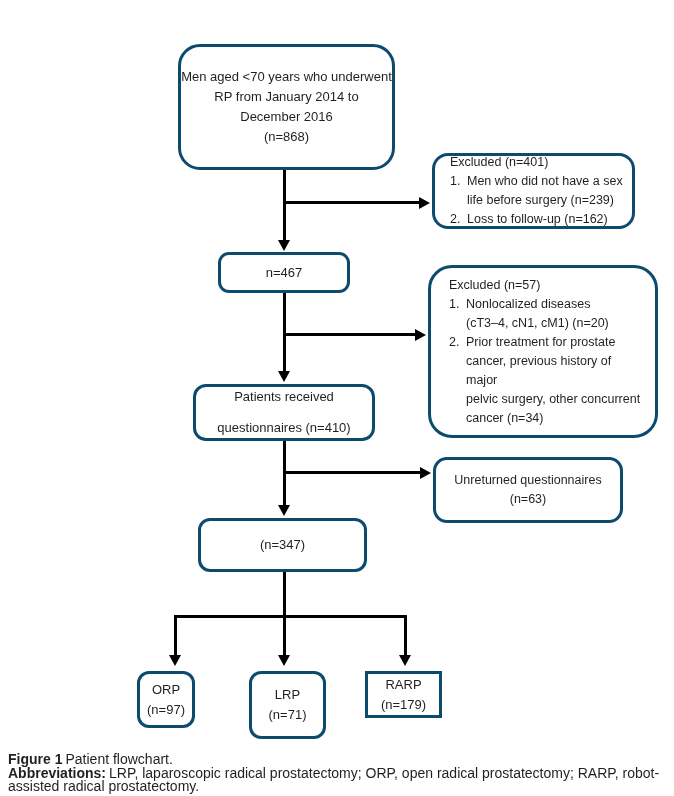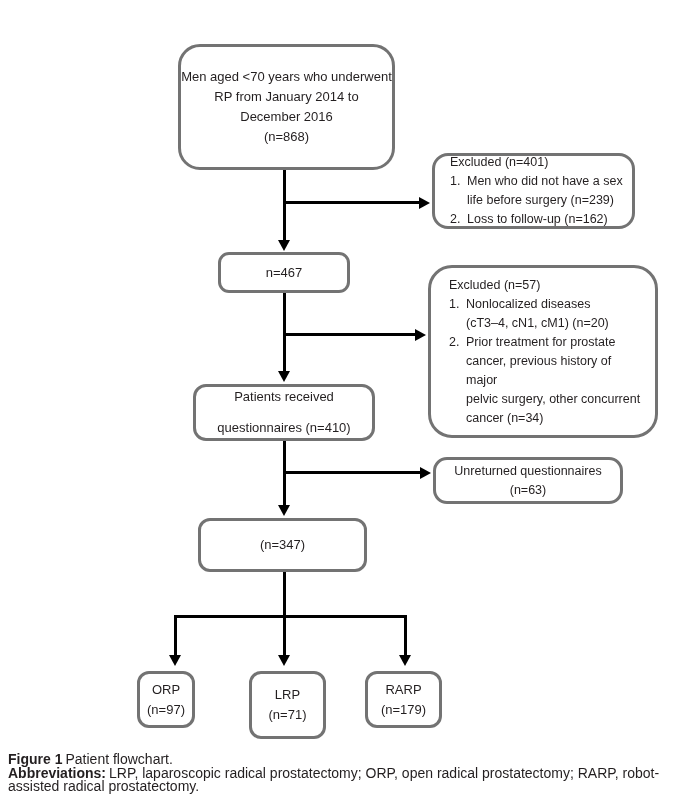--- a/index.html
+++ b/index.html
@@ -9,43 +9,43 @@
     height: 796px;
     background: #ffffff;
     font-family: "Liberation Sans", sans-serif;
     color: #231f20;
     overflow: hidden;
   }
   
   .node {
     position: absolute;
     box-sizing: border-box;
-    border: 3px solid #737373;
+    border: 3px solid #0c4a6e;
     border-radius: 14px;
     background: #ffffff;
     display: flex;
     flex-direction: column;
     justify-content: center;
     align-items: center;
     text-align: center;
     font-size: 12.5px;
     line-height: 19px;
     color: #231f20;
   }
   .node .nline { display: block; }
   #box-population   { left: 178px; top:  44px; width: 217px; height: 126px; border-radius: 22px; font-size: 13px; line-height: 20px; }
   #box-excluded1    { left: 432px; top: 153px; width: 203px; height: 76px; border-radius: 16px; }
   #box-n467         { left: 218px; top: 252px; width: 132px; height:  41px; border-radius: 11px; font-size: 13px; }
   #box-excluded2    { left: 428px; top: 265px; width: 230px; height: 173px; border-radius: 24px; }
   #box-received     { left: 193px; top: 384px; width: 182px; height:  57px; border-radius: 13px; font-size: 13px; line-height: 20px; justify-content: space-between; }
-  #box-unreturned   { left: 433px; top: 457px; width: 190px; height:  47px; border-radius: 14px; }
+  #box-unreturned   { left: 433px; top: 457px; width: 190px; height:  66px; border-radius: 14px; }
   #box-included     { left: 198px; top: 518px; width: 169px; height:  54px; border-radius: 12px; font-size: 13px; line-height: 20px; }
   #box-orp          { left: 137px; top: 671px; width:  58px; height:  57px; border-radius: 12px; font-size: 13px; line-height: 20px; }
   #box-lrp          { left: 249px; top: 671px; width:  77px; height:  68px; border-radius: 12px; font-size: 13px; line-height: 20px; }
-  #box-rarp         { left: 365px; top: 671px; width:  77px; height:  57px; border-radius: 12px; font-size: 13px; line-height: 20px; }
+  #box-rarp         { left: 365px; top: 671px; width:  77px; height:  47px; border-radius: 0; font-size: 13px; line-height: 20px; }
   
   .node.list {
     justify-content: center;
     align-items: flex-start;
     text-align: left;
   }
   #box-excluded1 { padding: 6px 6px 6px 15px; }
   #box-excluded2 { padding: 8px 13px 8px 18px; }
   .ex-item { display: flex; }
   .ex-item .num { flex: 0 0 17px; }

